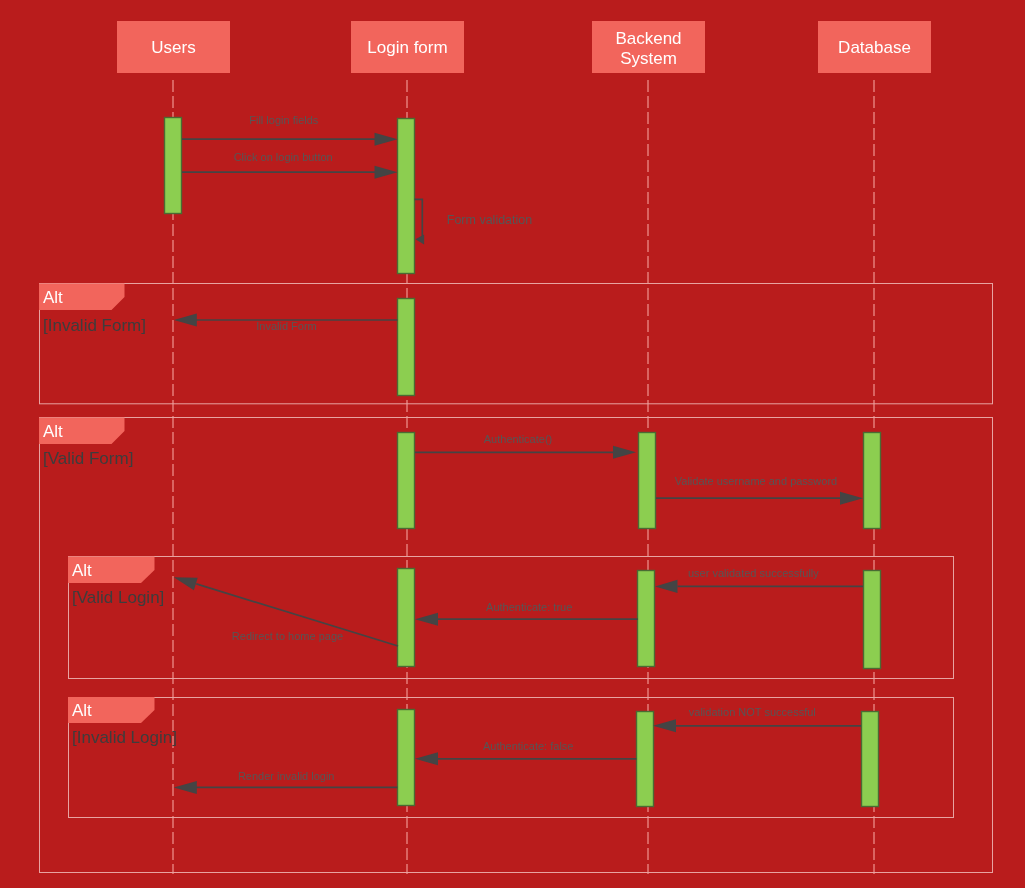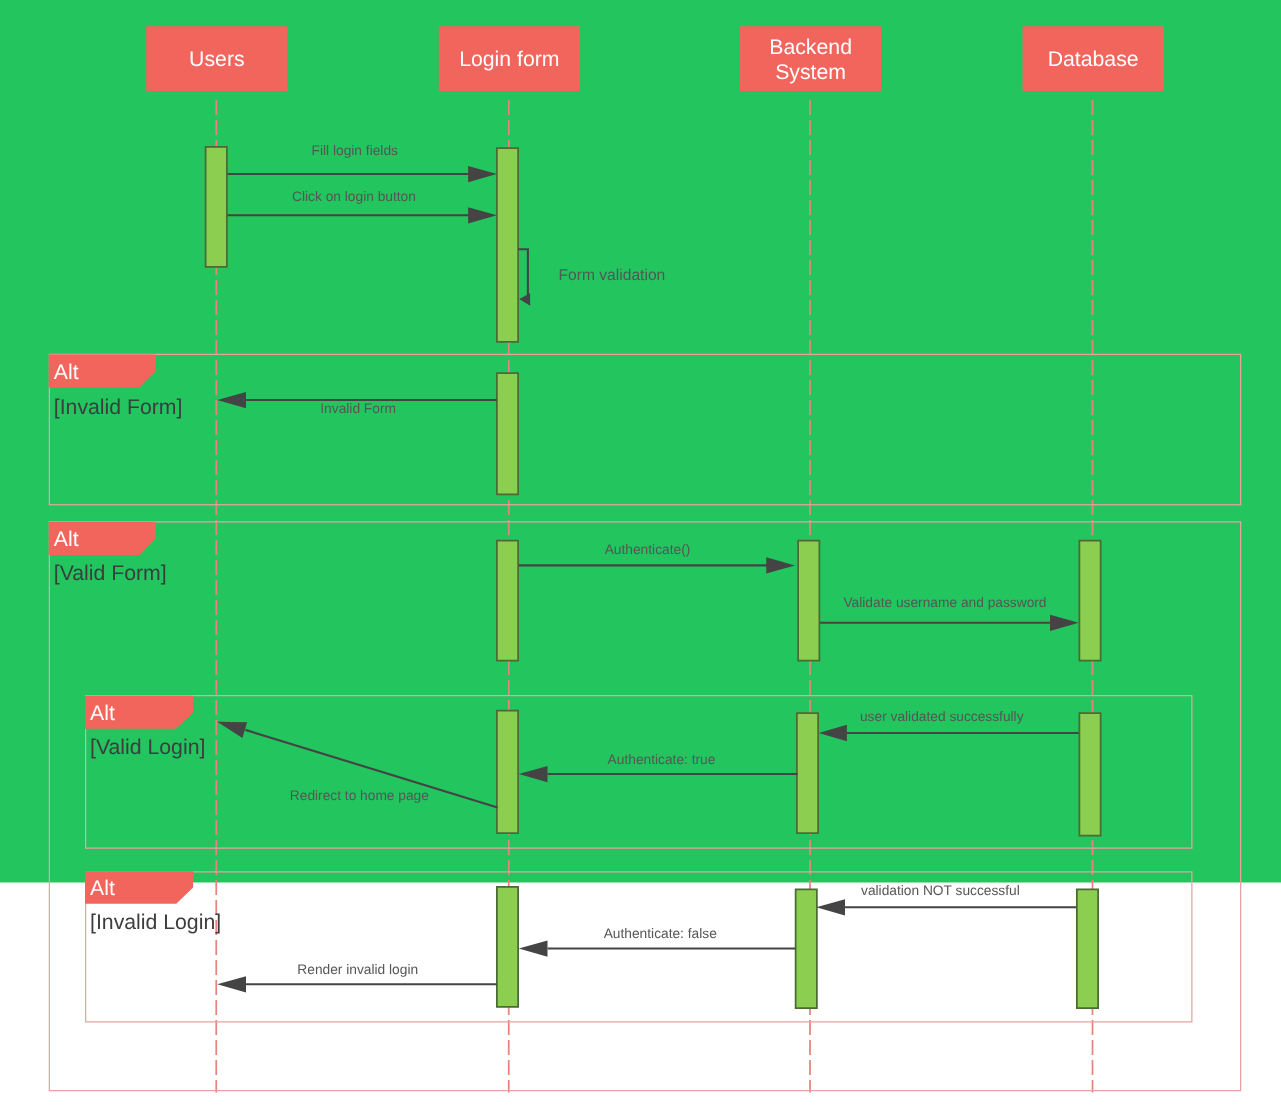--- a/index.html
+++ b/index.html
@@ -1,20 +1,20 @@
 <!DOCTYPE html>
 <html><head>
 <meta charset="utf-8">
 <title>Sequence Diagram</title>
 <style>
   html,body{margin:0;padding:0;background:#ffffff;}
   body{width:1025px;height:888px;overflow:hidden;
        font-family:"Liberation Sans",sans-serif;
        -webkit-font-smoothing:antialiased;}
-  #stage{position:relative;width:1025px;height:706px;background:#22c55e;will-change:transform;transform:translateZ(0);}
+  #stage{position:relative;width:1025px;height:888px;background:#b91c1c;will-change:transform;transform:translateZ(0);}
   svg#diagram{position:absolute;left:0;top:0;display:block;}
   .actor-label{font-size:17px;fill:#ffffff;text-anchor:middle;}
   .msg-label{font-size:11px;fill:#565656;text-anchor:middle;}
   .cond-label{font-size:17px;fill:#3d3d3d;}
   .frag-label{font-size:17px;fill:#ffffff;}
 </style>
 </head>
 <body>
 
 <div id="stage">

